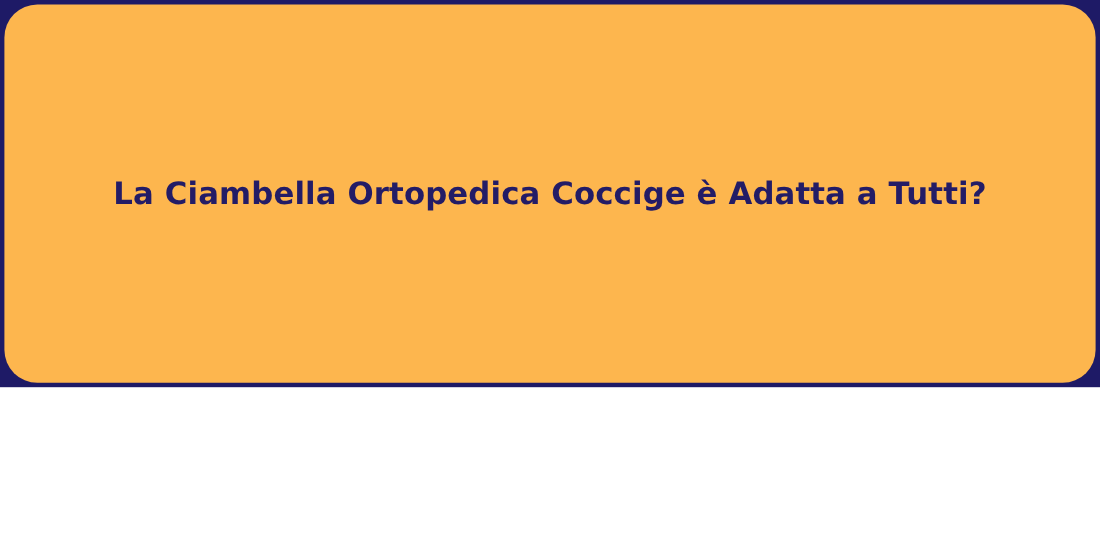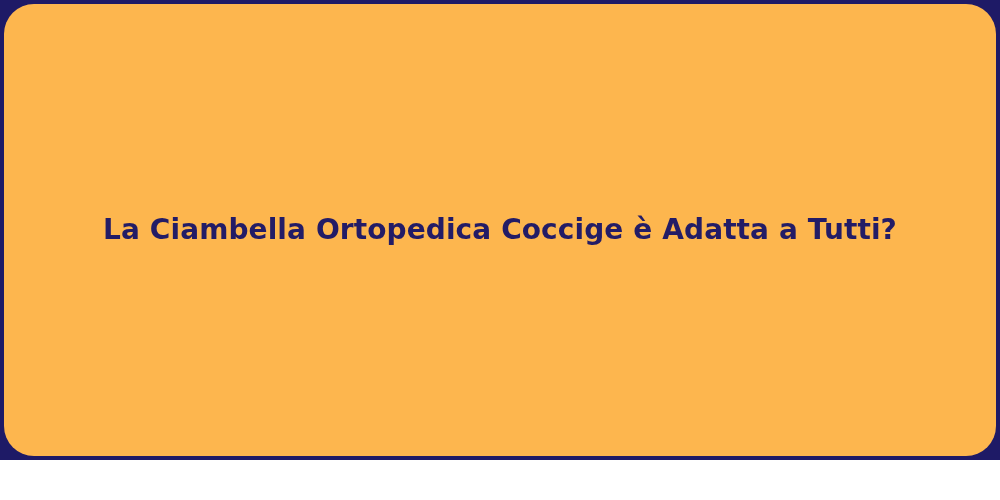--- a/index.html
+++ b/index.html
@@ -13,21 +13,21 @@
     height: 500px;
     overflow: hidden;
     font-family: "DejaVu Sans", "Liberation Sans", sans-serif;
   }
 
   
   .frame {
     position: relative;
     box-sizing: border-box;
     width: 1000px;
-    height: 460px;
+    height: 352px;
     background: #1E1A66;
     padding: 4px;
   }
 
   
   .panel {
     box-sizing: border-box;
     width: 100%;
     height: 100%;
     background: #FDB64E;

